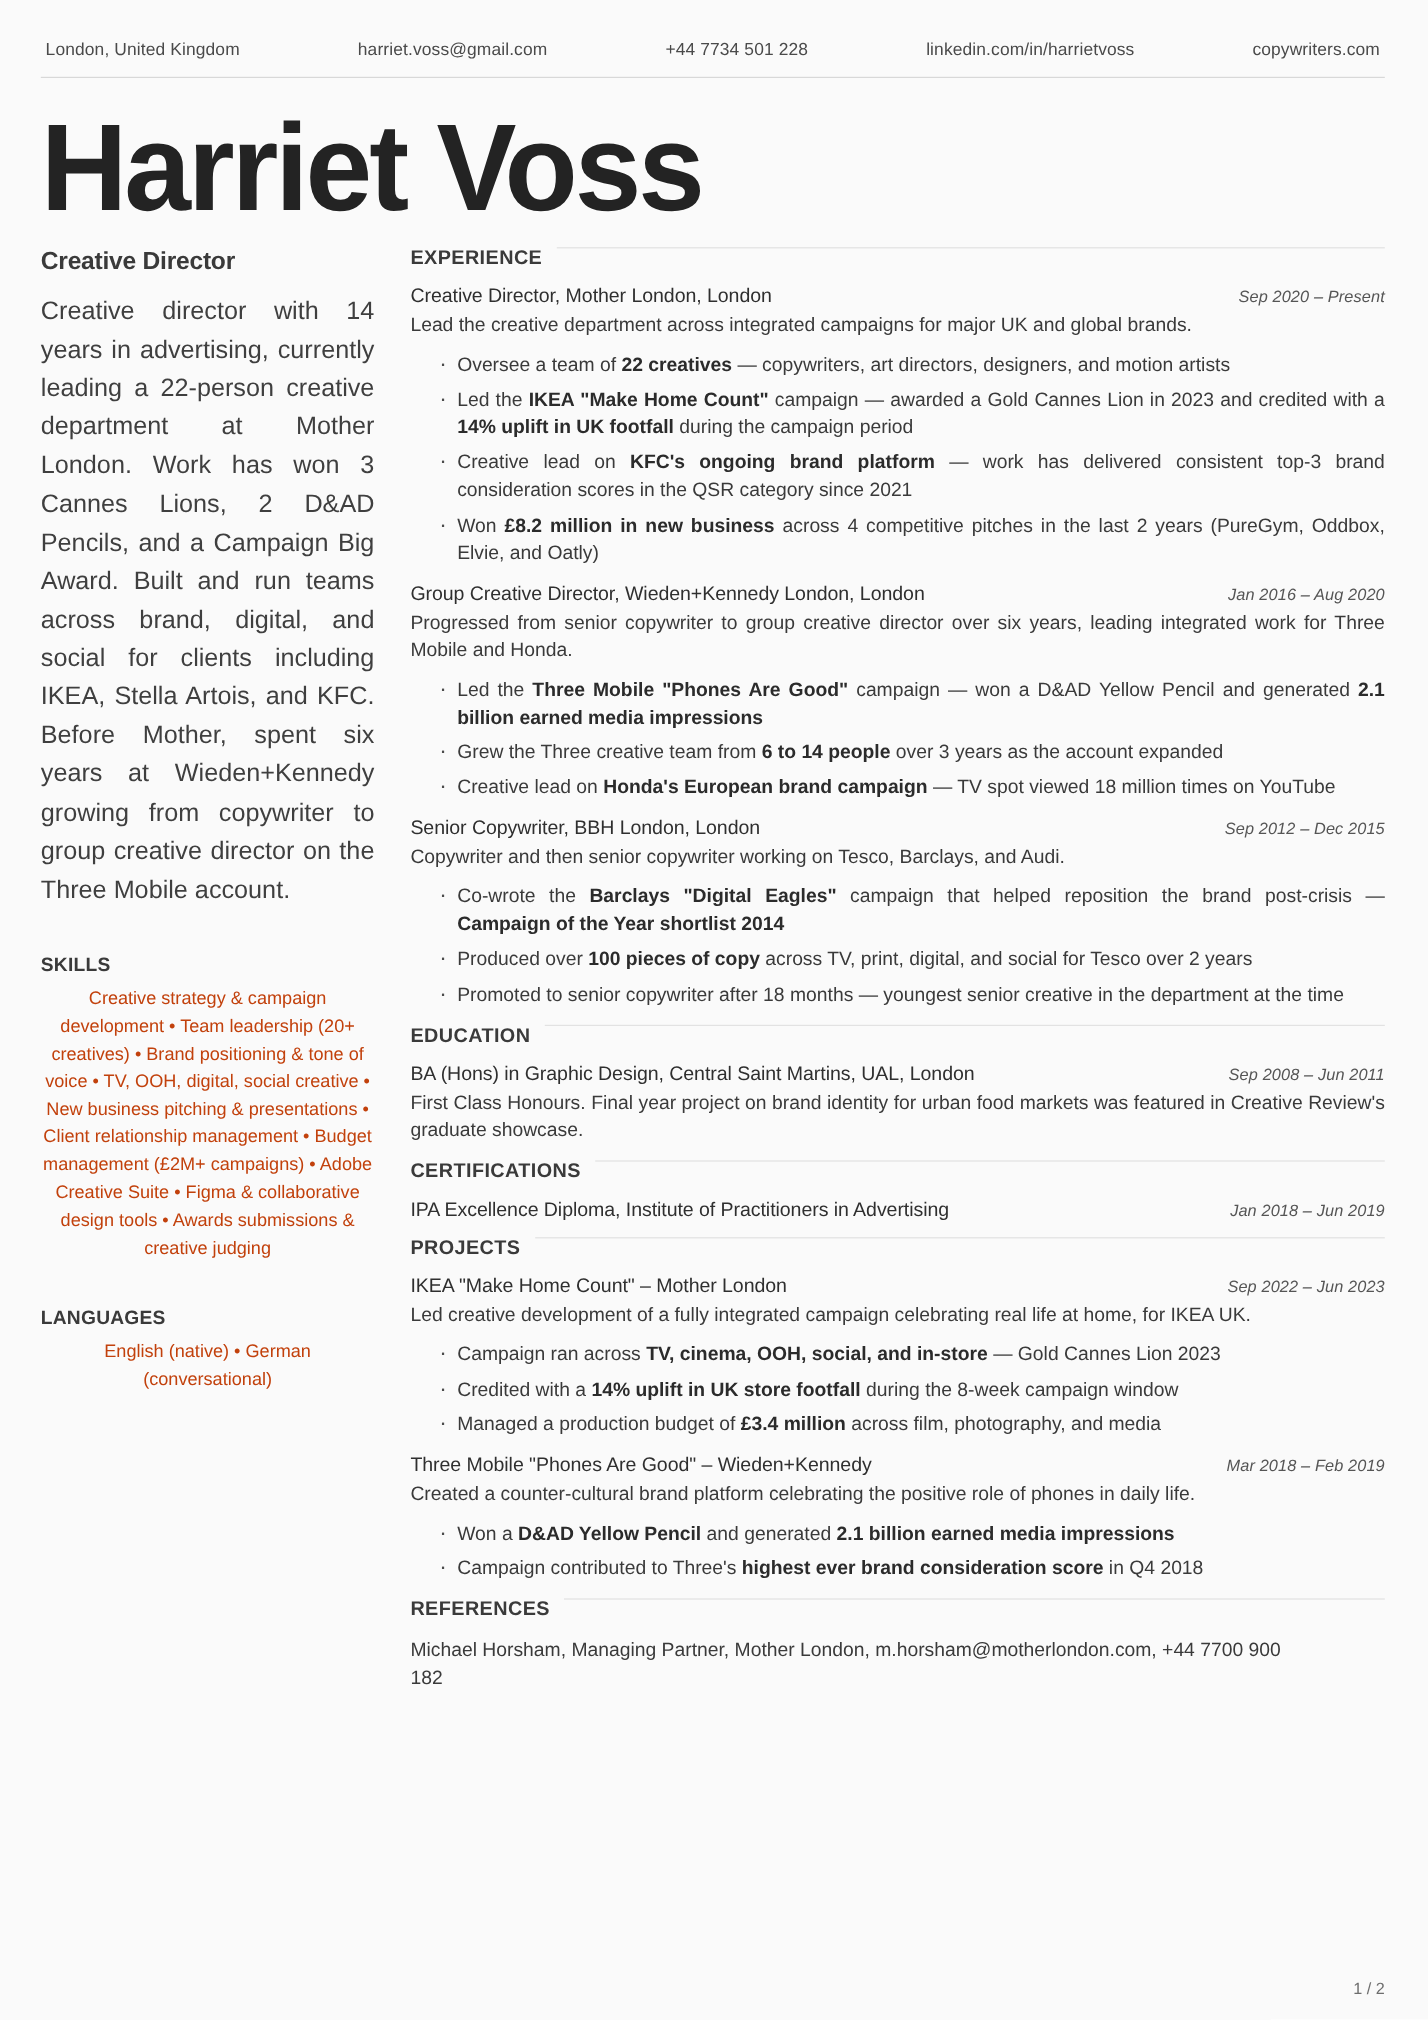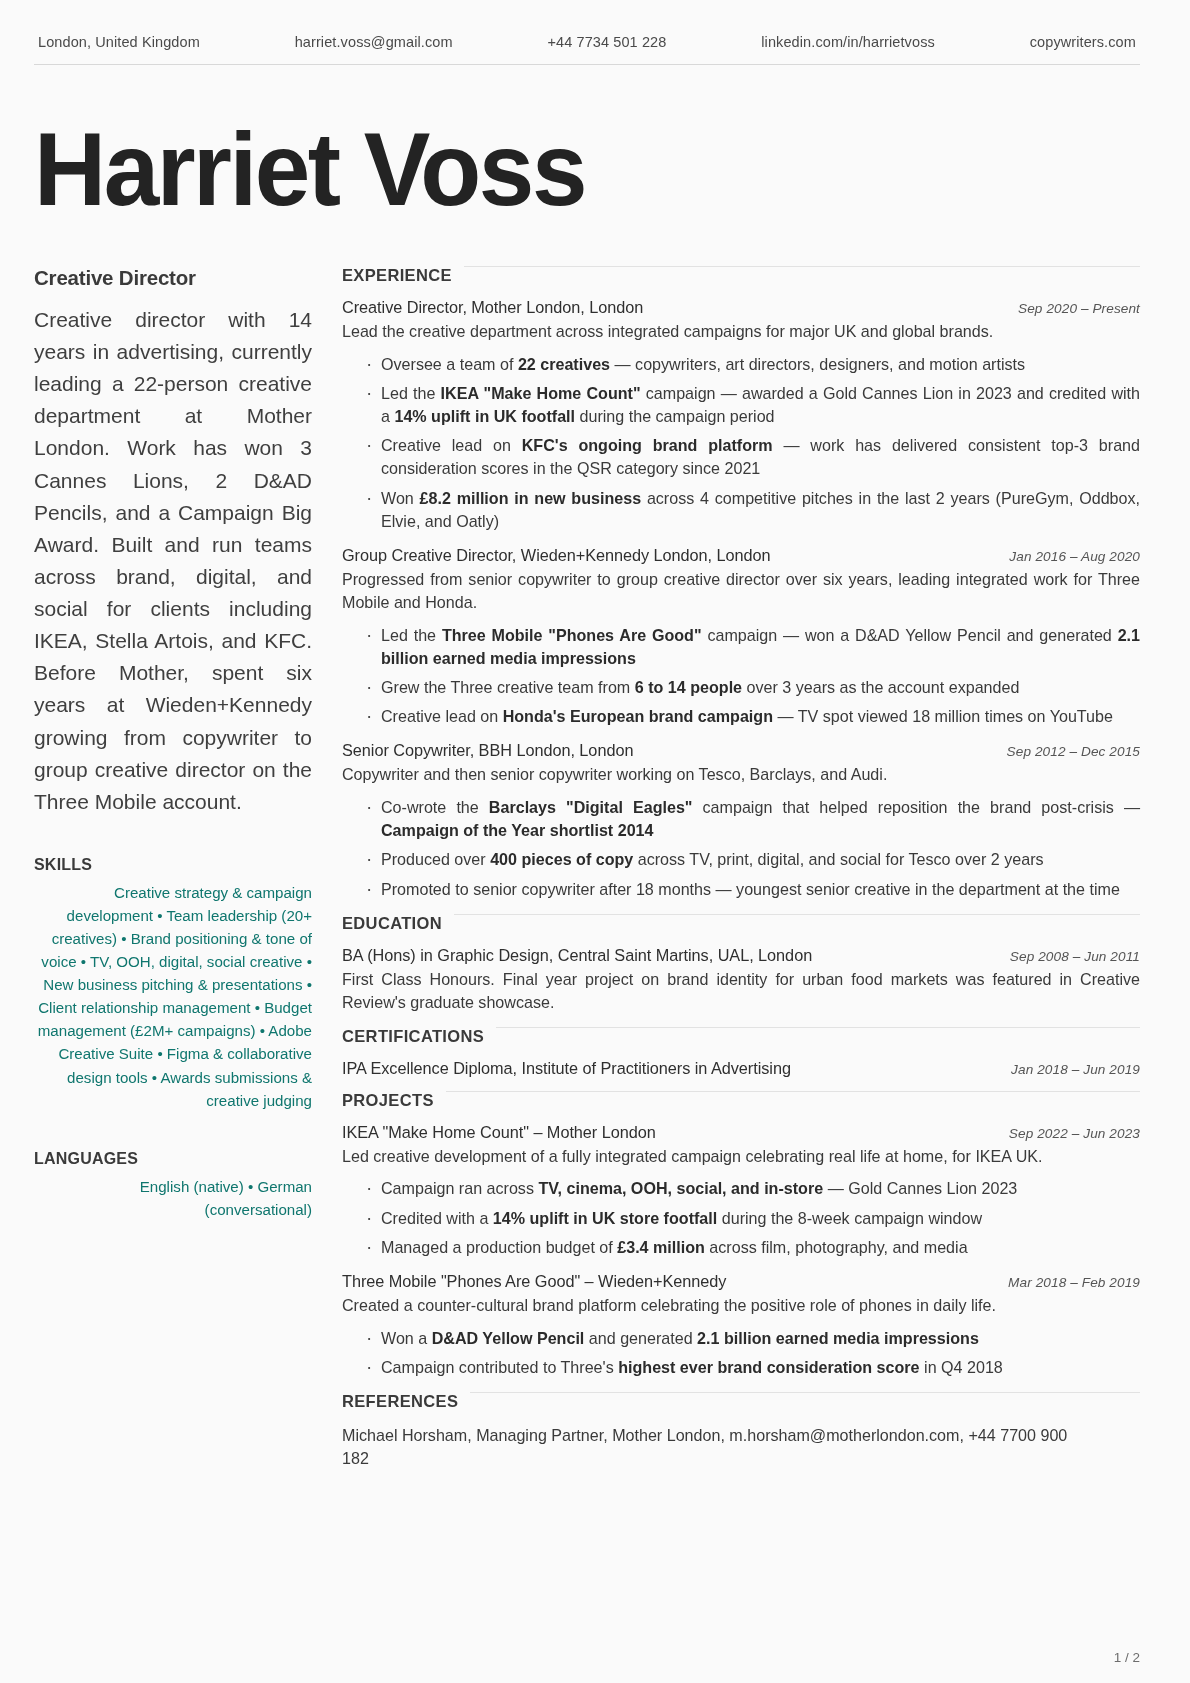--- a/index.html
+++ b/index.html
@@ -12,25 +12,24 @@
   body {
     font-family: "Liberation Sans", sans-serif;
     color: #333333;
     -webkit-font-smoothing: antialiased;
   }
 
   .page {
     width: 1190px;
     min-height: 1683px;
     background: #fafafa;
-    padding: 28px 50px 0 34px;
+    padding: 28px 36px 0 34px;
     position: relative;
     display: flex;
     flex-direction: column;
-    gap: 30px;
   }
 
   
   .contact-bar {
     display: flex;
     justify-content: space-between;
     align-items: baseline;
     padding: 6px 4px 14px 4px;
     border-bottom: 1.4px solid #d8d8d8;
   }
@@ -95,22 +94,22 @@
     font-size: 16px;
     font-weight: 700;
     color: #3a3a3a;
     letter-spacing: 0.2px;
     margin-bottom: 7px;
   }
 
   .side-text {
     font-size: 15.1px;
     line-height: 1.53;
-    color: #0f766e;
-    text-align: right;
+    color: #c2410c;
+    text-align: center;
   }
 
   
   .section { margin-bottom: 6px; }
 
   .section-head {
     display: flex;
     align-items: flex-start;
     gap: 12px;
     margin-bottom: 13px;
@@ -277,21 +276,21 @@
               </ul>
             </div>
             <div class="entry">
               <div class="entry-head">
                 <span class="entry-title">Senior Copywriter, BBH London, London</span>
                 <span class="entry-date">Sep 2012 – Dec 2015</span>
               </div>
               <div class="entry-desc">Copywriter and then senior copywriter working on Tesco, Barclays, and Audi.</div>
               <ul class="bullets">
                 <li>Co-wrote the <b>Barclays "Digital Eagles"</b> campaign that helped reposition the brand post-crisis — <b>Campaign of the Year shortlist 2014</b></li>
-                <li>Produced over <b>400 pieces of copy</b> across TV, print, digital, and social for Tesco over 2 years</li>
+                <li>Produced over <b>100 pieces of copy</b> across TV, print, digital, and social for Tesco over 2 years</li>
                 <li>Promoted to senior copywriter after 18 months — youngest senior creative in the department at the time</li>
               </ul>
             </div>
           </div>
       </section>
 
       <section class="section">
         <div class="section-head">
           <span class="label">EDUCATION</span>
           <span class="rule"></span>

